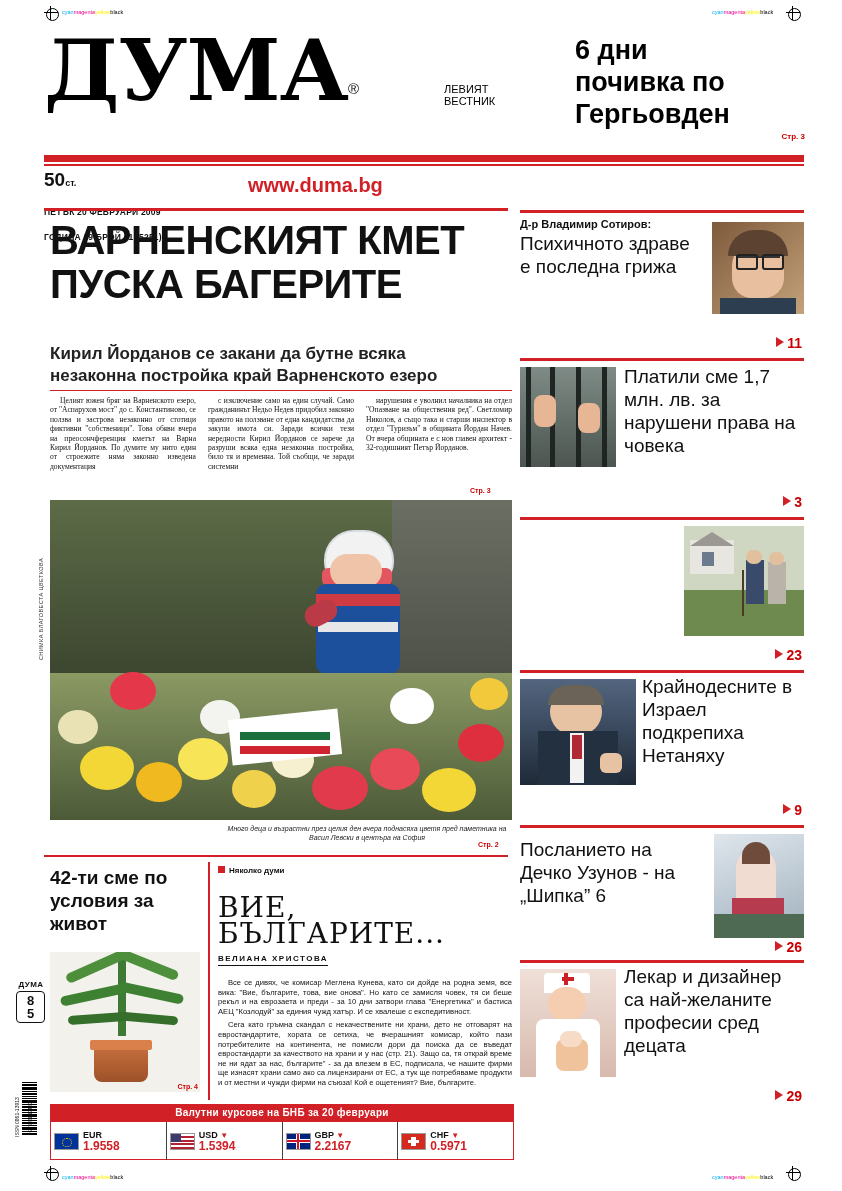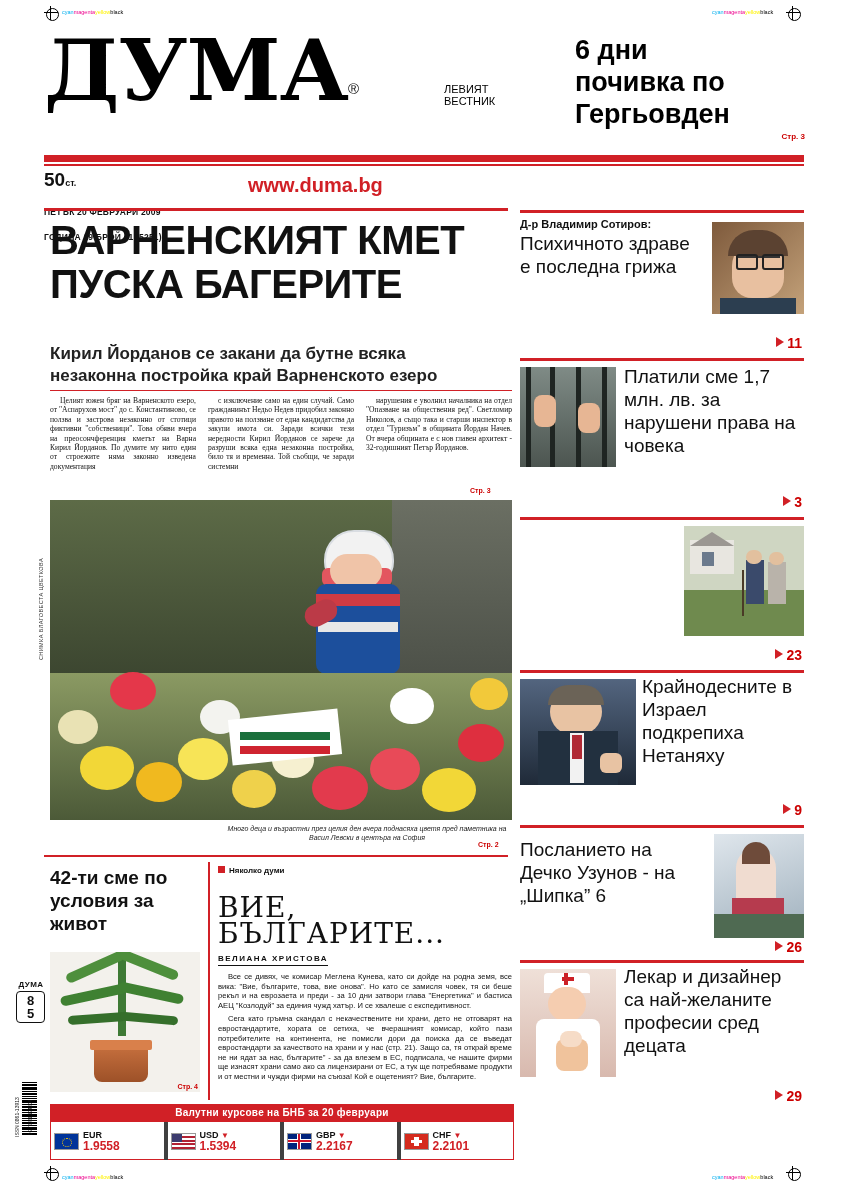--- a/index.html
+++ b/index.html
@@ -64,28 +64,28 @@
   .barcode .bars{width:70px;height:15px;transform:rotate(-90deg);transform-origin:left top;position:absolute;left:14px;top:0;display:flex;}
   .barcode .bars i{display:block;background:#000;height:100%;margin-right:1px;}
   .barcode .btext{position:absolute;left:0;top:0;transform:rotate(-90deg);transform-origin:left top;font-size:5px;white-space:nowrap;}
 
   .vline{position:absolute;left:208px;top:862px;width:2px;height:238px;background:#d12026;}
   .opinion{position:absolute;left:218px;top:866px;width:294px;}
   .op-kicker{font-size:8px;font-weight:bold;color:#111;}
   .op-kicker .sq{display:inline-block;width:7px;height:7px;background:#d12026;margin-right:4px;}
   .op-title{font-family:"DejaVu Serif",serif;font-weight:normal;font-size:28px;line-height:26px;letter-spacing:1px;margin-top:20px;}
   .op-author{font-size:8px;font-weight:bold;letter-spacing:1.5px;margin-top:6px;border-bottom:1px solid #111;padding-bottom:2px;display:inline-block;}
-  .op-body{margin-top:6px;font-size:7.6px;line-height:9.6px;text-align:justify;}
+  .op-body{margin-top:12px;font-size:7.6px;line-height:9.6px;text-align:justify;}
   .op-body p{margin:0 0 4px 0;text-indent:10px;}
 
   
   .curr{position:absolute;left:50px;top:1104px;width:462px;height:54px;border:1px solid #d12026;}
   .curr-title{height:17px;background:#d12026;color:#fff;font-size:10px;font-weight:bold;text-align:center;line-height:15px;letter-spacing:.3px;}
   .curr-row{display:flex;height:38px;}
-  .curr-cell{flex:1;display:flex;align-items:center;padding:2px 3px;border-right:4px solid #404040;}
+  .curr-cell{flex:1;display:flex;align-items:center;padding:2px 3px;border-right:1px solid #404040;}
   .curr-cell:last-child{border-right:none;}
   .flag{width:23px;height:15px;margin-right:4px;flex:0 0 auto;border:1px solid #999;}
   .curr-txt .code{font-size:9px;font-weight:bold;color:#111;}
   .curr-txt .val{font-size:12px;font-weight:bold;color:#d12026;line-height:13px;}
   .arrow-dn{color:#d12026;font-size:8px;}
 
   
   .rail{position:absolute;left:520px;top:210px;width:284px;}
   .rail-rule{height:3px;background:#d12026;margin:0;}
   .r-item{position:relative;}
@@ -325,21 +325,21 @@
           <div class="val">2.2167</div>
         </div>
       </div>
       <div class="curr-cell">
         <div class="flag" style="background:#D52B1E;position:relative;">
           <div style="position:absolute;left:9px;top:3px;width:5px;height:9px;background:#fff;"></div>
           <div style="position:absolute;left:6px;top:6px;width:11px;height:3px;background:#fff;"></div>
         </div>
         <div class="curr-txt">
           <div class="code"><span>CHF</span> <span class="arrow-dn">▼</span></div>
-          <div class="val">2.2101</div>
+          <div class="val">0.5971</div>
         </div>
       </div>
     </div>
   </div>
 
   <div class="rail">
 
     <div class="rail-rule"></div>
 
     <div class="r-item" style="height:140px;">

